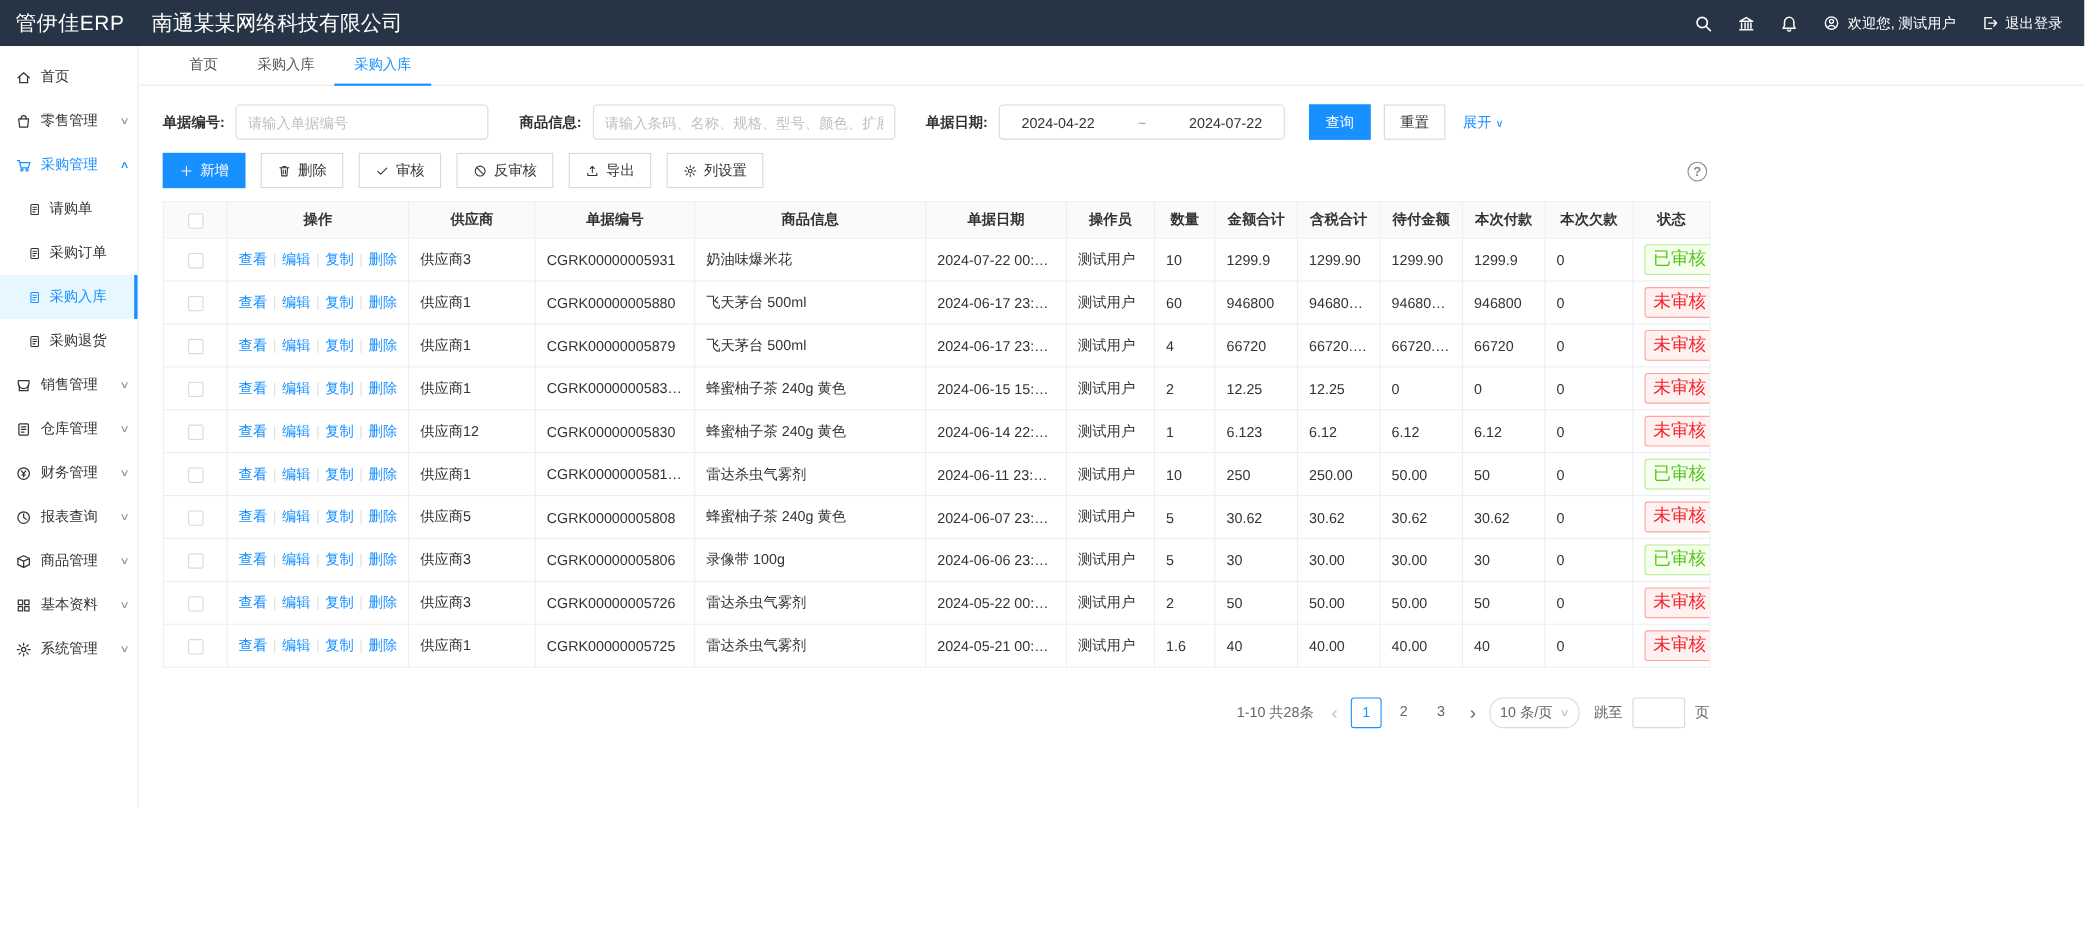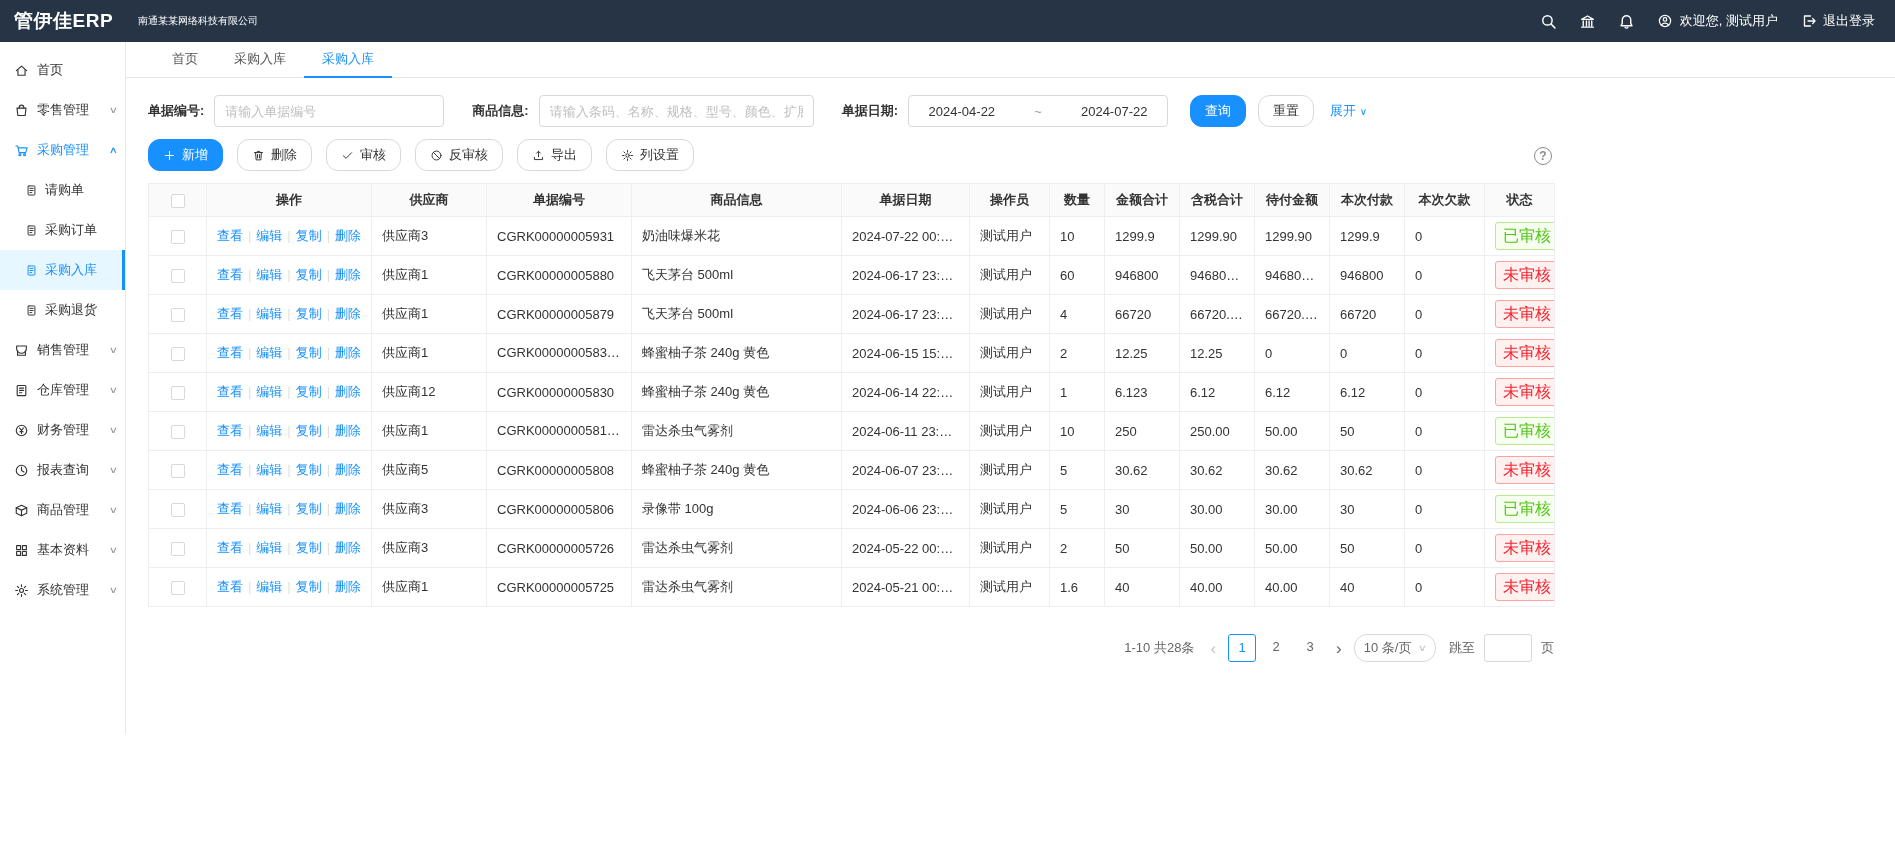--- a/index.html
+++ b/index.html
@@ -1,20 +1,20 @@
 <!DOCTYPE html>
 <html><head>
 <meta charset="utf-8">
 <style>
   *{margin:0;padding:0;box-sizing:border-box}
   html,body{width:1895px;height:843px;font-family:"Liberation Sans",sans-serif;font-size:13px;color:#333;background:#fff;overflow:hidden}
   
   .topbar{height:42px;background:#263445;display:flex;align-items:center;color:#fff}
-  .logo{width:126px;padding-left:14px;font-size:19px;font-weight:bold;letter-spacing:.5px;white-space:nowrap}
-  .company{font-size:10px;margin-left:12px}
+  .logo{width:126px;padding-left:14px;font-size:19px;font-weight:normal;letter-spacing:.5px;white-space:nowrap}
+  .company{font-size:19px;margin-left:12px}
   .topbar-right{margin-left:auto;display:flex;align-items:center;gap:22px;padding-right:20px;font-size:13px}
   .top-icon{width:17px;height:17px;display:inline-flex;align-items:center;justify-content:center;cursor:pointer;color:#fff}
   .top-user{display:inline-flex;align-items:center;gap:6px;cursor:pointer;white-space:nowrap}
   
   .layout{display:flex;height:691px}
   .sidebar{width:126px;border-right:1px solid #e8e8e8;background:#fff;padding-top:8px;flex:none}
   .menu-item{height:40px;display:flex;align-items:center;padding:0 8px 0 14px;cursor:pointer;color:#333;gap:8px;white-space:nowrap}
   .menu-item .chev{margin-left:auto;color:#999;font-size:9px;transform:scaleX(1.4)}
   .menu-item.active-parent{color:#1890ff}
   .menu-item.active-parent .chev{color:#1890ff}
@@ -30,21 +30,21 @@
   .content{flex:1;padding:17px 22px;overflow:hidden}
   .inner{width:1406px;position:relative}
   .filters{display:flex;align-items:center;margin-bottom:12px}
   .flabel{font-weight:bold;margin-right:10px;white-space:nowrap}
   input.text{height:32px;border:1px solid #d9d9d9;border-radius:4px;padding:0 10px;font-size:13px;color:#333;outline:none;background:#fff}
   input.text::placeholder{color:#bfbfbf}
   .w230{width:230px}.w275{width:275px}
   .g12{margin-left:12px}.g16{margin-left:16px}.g22{margin-left:22px}.g28{margin-left:28px}
   .daterange{height:32px;border:1px solid #d9d9d9;border-radius:4px;display:flex;align-items:center;justify-content:space-around;width:260px;color:#333;background:#fff;cursor:pointer}
   .daterange .tilde{color:#999}
-  .btn{height:32px;border:1px solid #d9d9d9;border-radius:12px;background:#fff;padding:0 14px;font-size:13px;color:#333;display:inline-flex;align-items:center;gap:6px;cursor:pointer;white-space:nowrap}
+  .btn{height:32px;border:1px solid #d9d9d9;border-radius:0;background:#fff;padding:0 14px;font-size:13px;color:#333;display:inline-flex;align-items:center;gap:6px;cursor:pointer;white-space:nowrap}
   .btn.primary{background:#1890ff;border-color:#1890ff;color:#fff}
   .btn .bi{display:inline-flex;align-items:center}
   .link{color:#1890ff;cursor:pointer;white-space:nowrap}
   .link .chev{font-size:10px}
   .toolbar{display:flex;gap:14px;margin-bottom:12px;align-items:center}
   .help{position:absolute;top:52px;right:2px;width:18px;height:18px;border:1.6px solid #8c8c8c;border-radius:50%;color:#8c8c8c;font-size:12px;font-weight:bold;display:flex;align-items:center;justify-content:center;cursor:pointer}
   
   .grid{width:1406px;border-collapse:collapse;table-layout:fixed;font-size:13px}
   .grid th,.grid td{border-right:1px solid #eceef3;border-bottom:1px solid #eceef3;white-space:nowrap;overflow:hidden;text-overflow:ellipsis}
   .grid th:first-child,.grid td:first-child{border-left:1px solid #eceef3}

